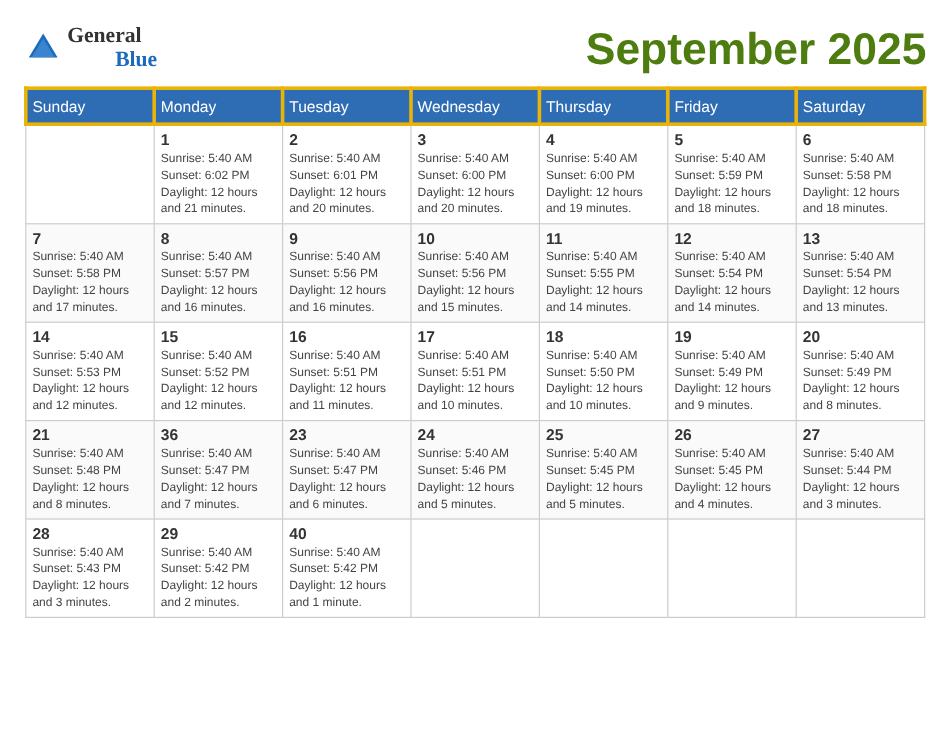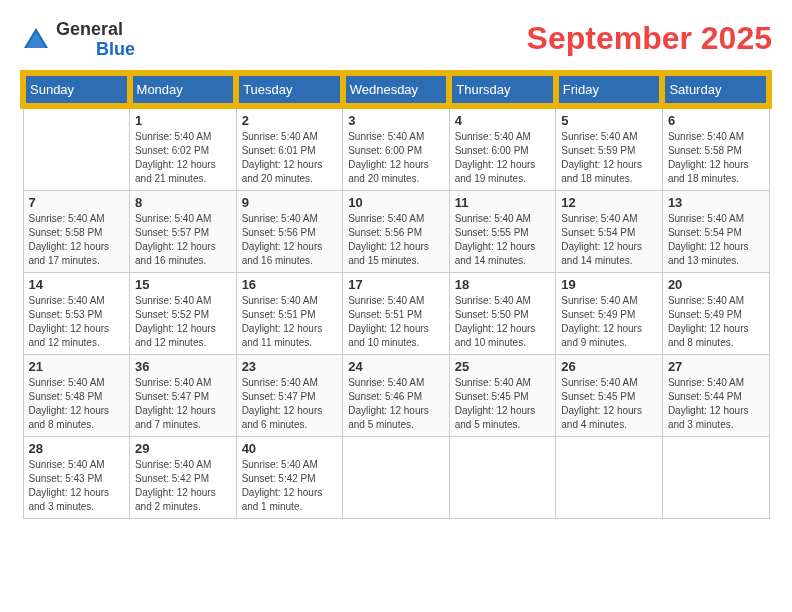--- a/index.html
+++ b/index.html
@@ -20,52 +20,53 @@
       display: flex;
       align-items: center;
       gap: 4px;
     }
     .logo-text {
       display: flex;
       flex-direction: column;
       font-size: 18px;
       font-weight: bold;
       line-height: 1.1;
+      font-family: Liberation Serif, serif;
     }
     .logo-general { color: #333; }
     .logo-blue { color: #1a6bbf; margin-left: 40px; }
     .logo-icon {
       width: 32px;
       height: 32px;
     }
     .title-block {
       text-align: right;
     }
     .month-title {
-      font-size: 32px;
+      font-size: 37px;
       font-weight: bold;
-      color: #ef4444;
+      color: #4d7c0f;
     }
     .subtitle {
       font-size: 16px;
       color: #555;
     }
     table {
       width: 100%;
       border-collapse: collapse;
       font-size: 11px;
     }
     th {
       background-color: #2e6db4;
       color: white;
       padding: 6px 4px;
       text-align: left;
       font-size: 13px;
       font-weight: normal;
-      border: 6px solid #eab308;
+      border: 3px solid #eab308;
     }
     td {
       border: 1px solid #ccc;
       vertical-align: top;
       padding: 4px 5px;
       height: 80px;
       width: calc(100% / 7);
     }
     .day-num {
       font-size: 13px;

